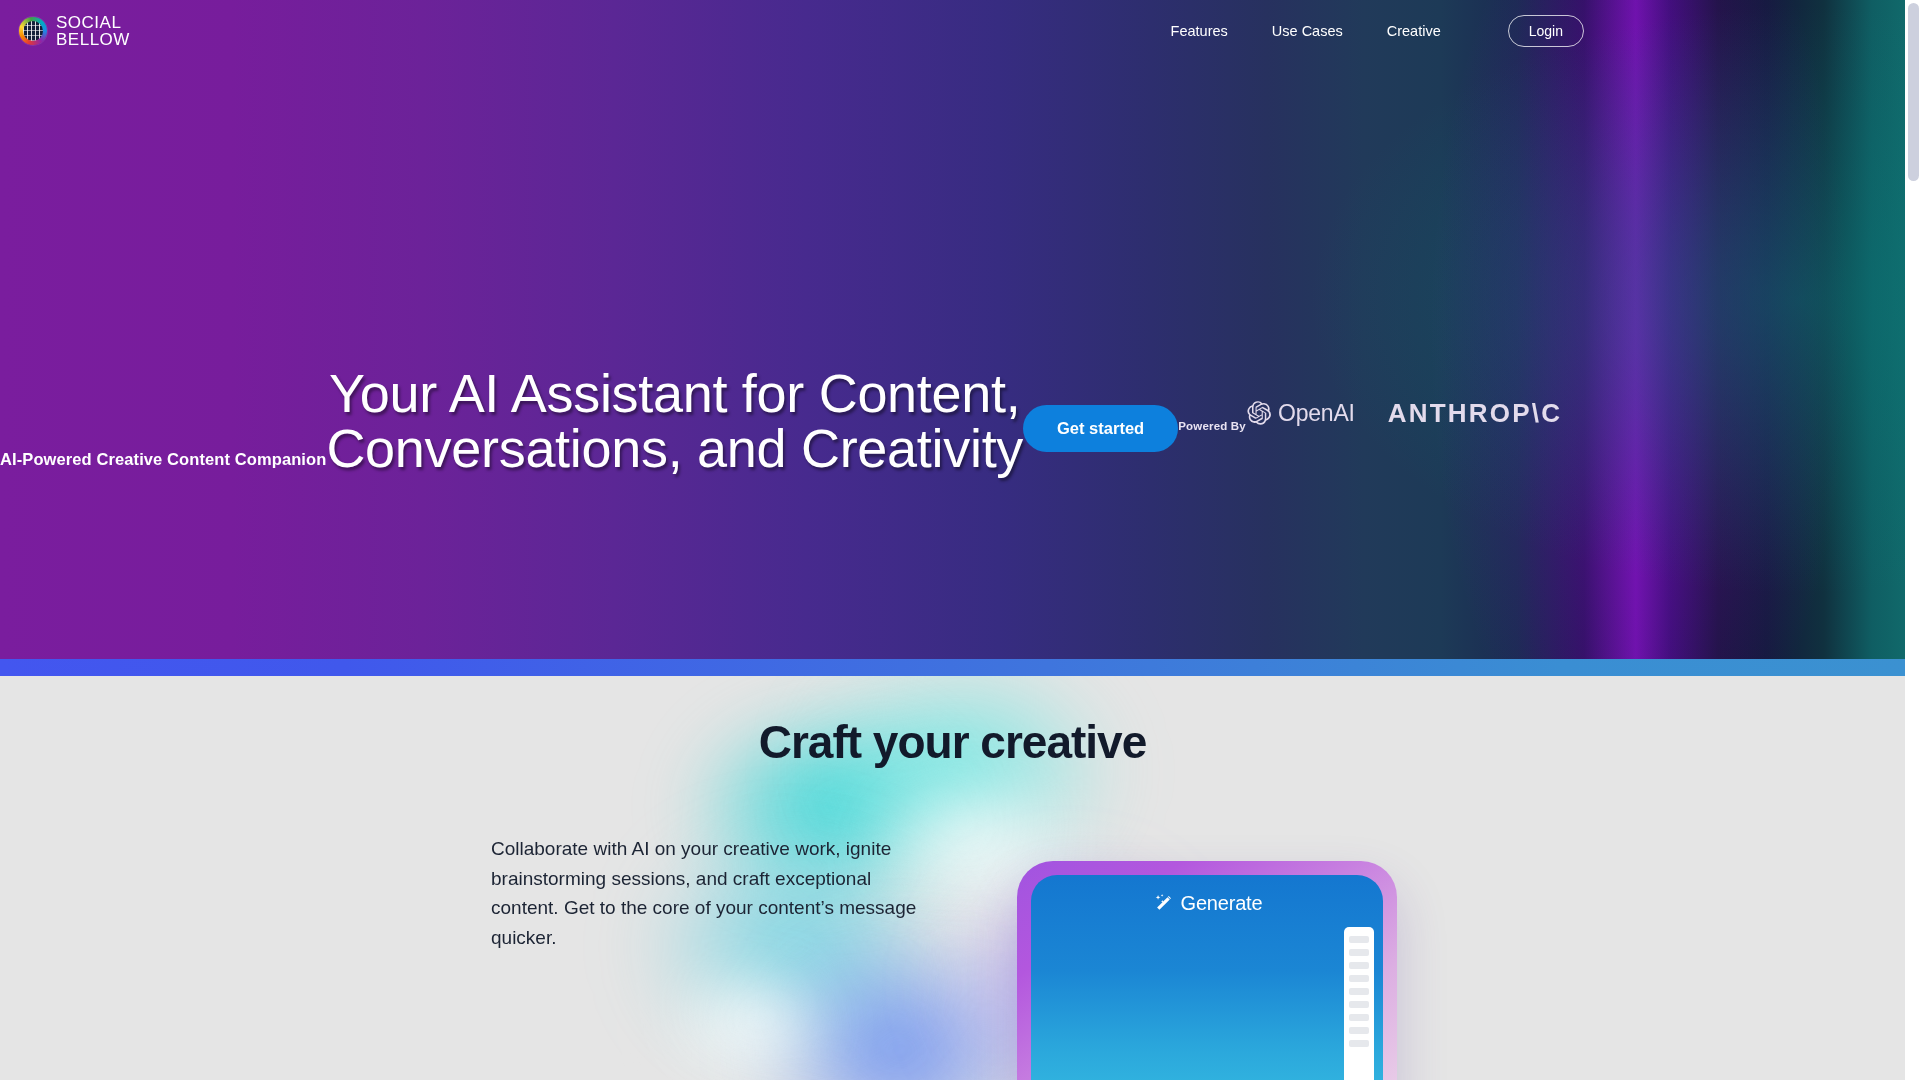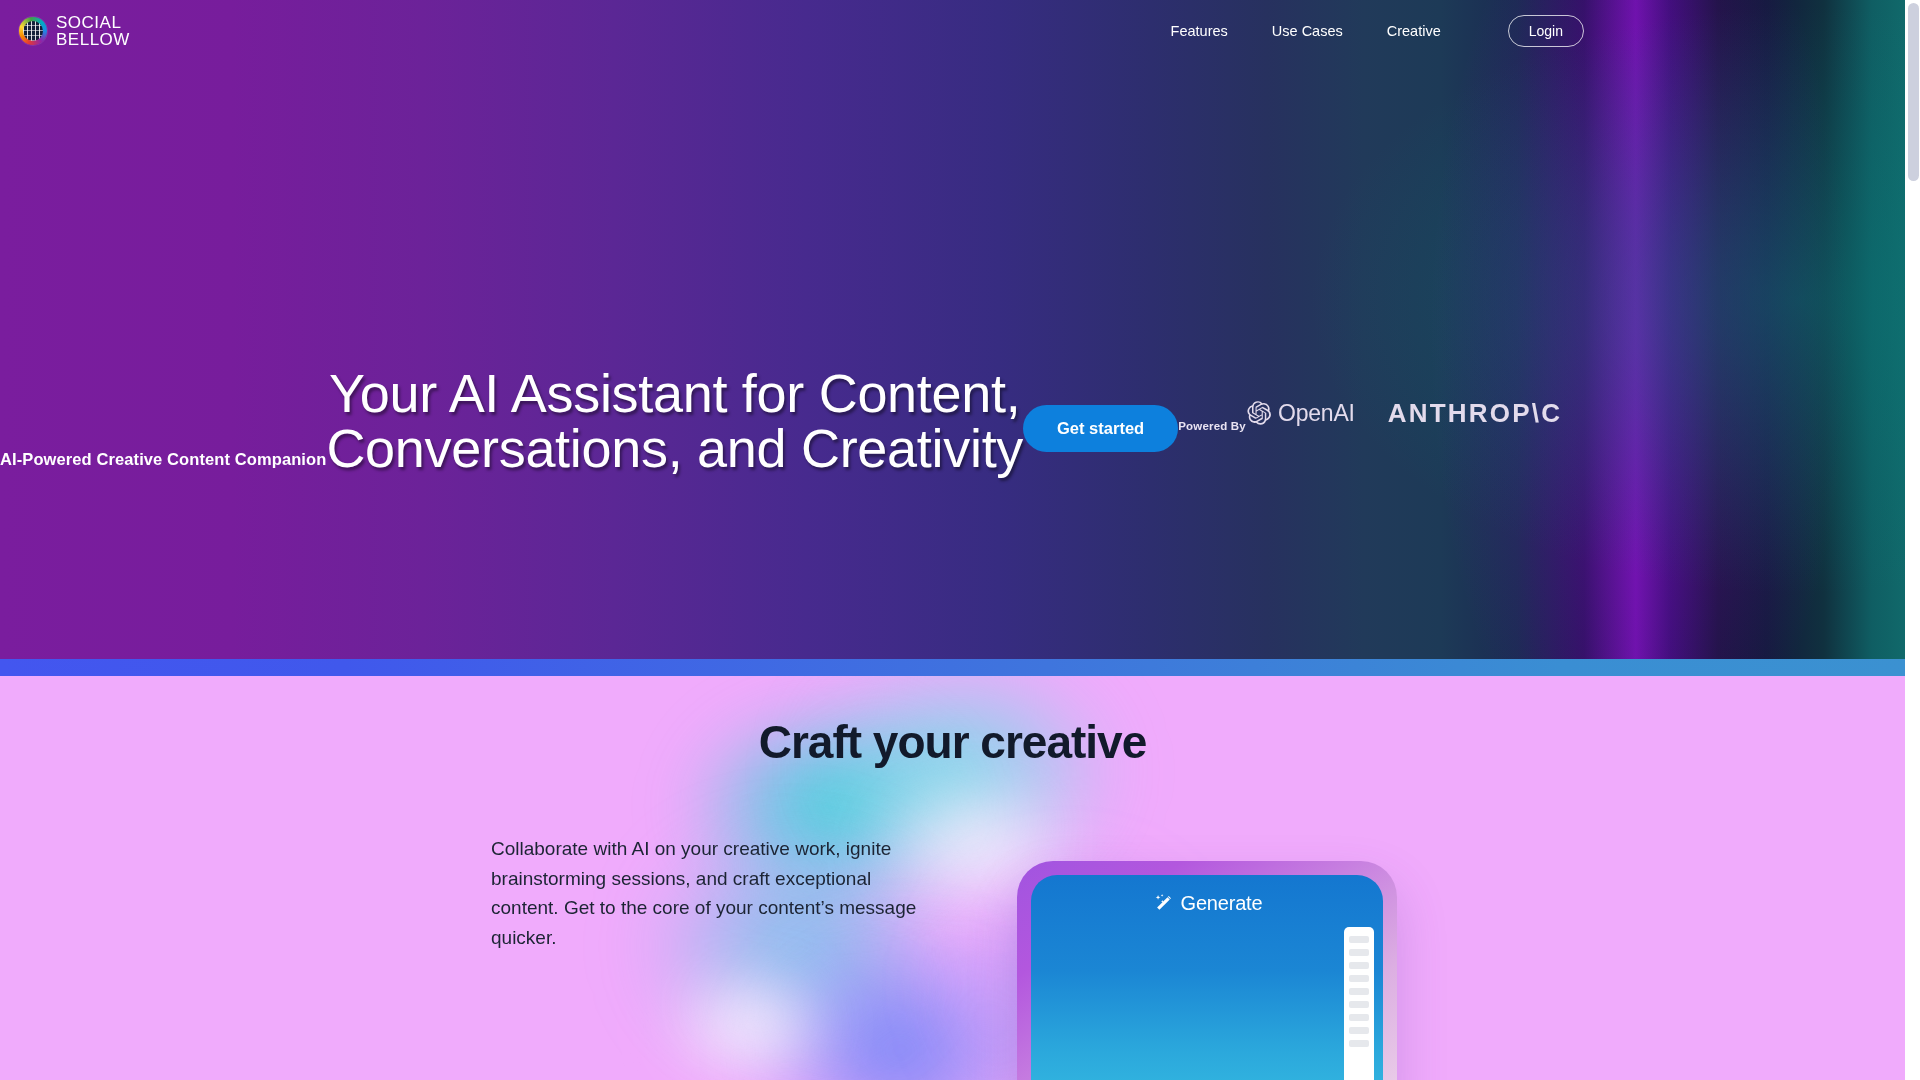--- a/index.html
+++ b/index.html
@@ -136,21 +136,21 @@
   
   .divider{
     position:absolute; left:0; top:659px; width:1905px; height:17px;
     background:linear-gradient(90deg,#4356ef 0%,#4058ec 18%,#3f75dd 55%,#3a8ed3 82%,#3b91d1 100%);
     z-index:25;
   }
 
   
   .lower{
     position:absolute; left:0; top:676px; width:1905px; height:404px;
-    background:#f0abfc; overflow:hidden;
+    background:#e5e5e5; overflow:hidden;
   }
 
   
   .blob{ position:absolute; left:560px; top:-40px; width:720px; height:560px; filter:blur(0px); }
   .blob-c1{
     position:absolute; left:60px; top:20px; width:420px; height:300px;
     background:radial-gradient(closest-side, rgba(42,214,214,.95), rgba(42,214,214,0) 72%);
     border-radius:50%; filter:blur(30px);
   }
   .blob-c2{

